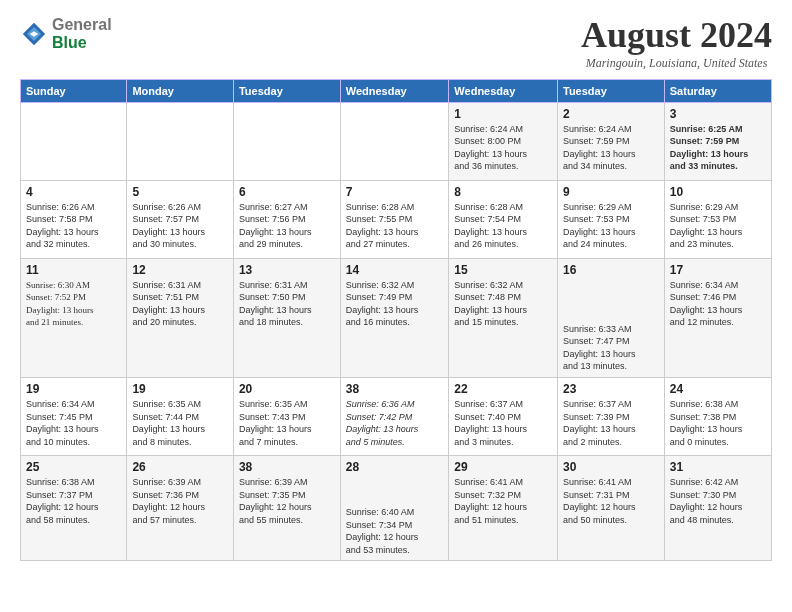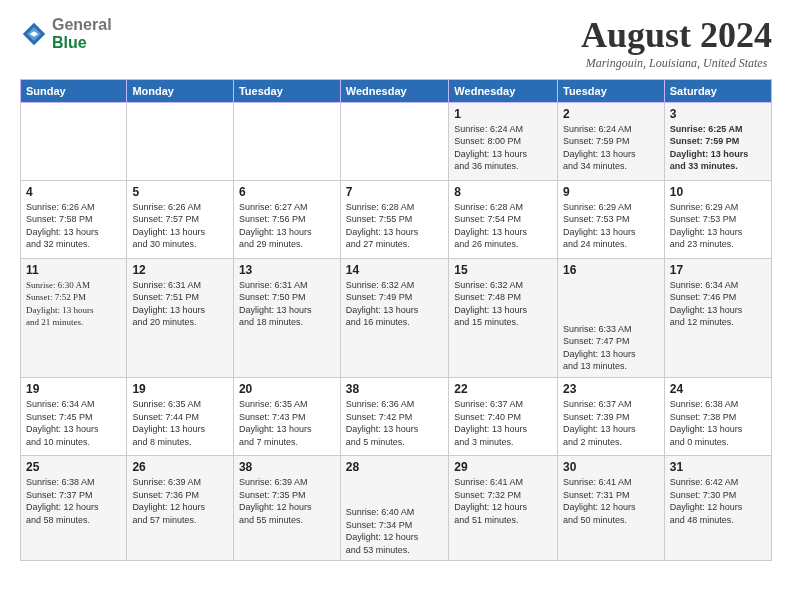--- a/index.html
+++ b/index.html
@@ -277,21 +277,21 @@
           </td>
           <td>
             <span class="day-num">20</span>
             <div class="day-info" style="white-space: pre-line;">Sunrise: 6:35 AM
 Sunset: 7:43 PM
 Daylight: 13 hours
 and 7 minutes.</div>
           </td>
           <td>
             <span class="day-num">38</span>
-            <div class="day-info" style="white-space: pre-line;">Sunrise: 6:36 AM
+            <div class="day-info" style="white-space: pre-line; font-style: italic;">Sunrise: 6:36 AM
 Sunset: 7:42 PM
 Daylight: 13 hours
 and 5 minutes.</div>
           </td>
           <td>
             <span class="day-num">22</span>
             <div class="day-info" style="white-space: pre-line;">Sunrise: 6:37 AM
 Sunset: 7:40 PM
 Daylight: 13 hours
 and 3 minutes.</div>

